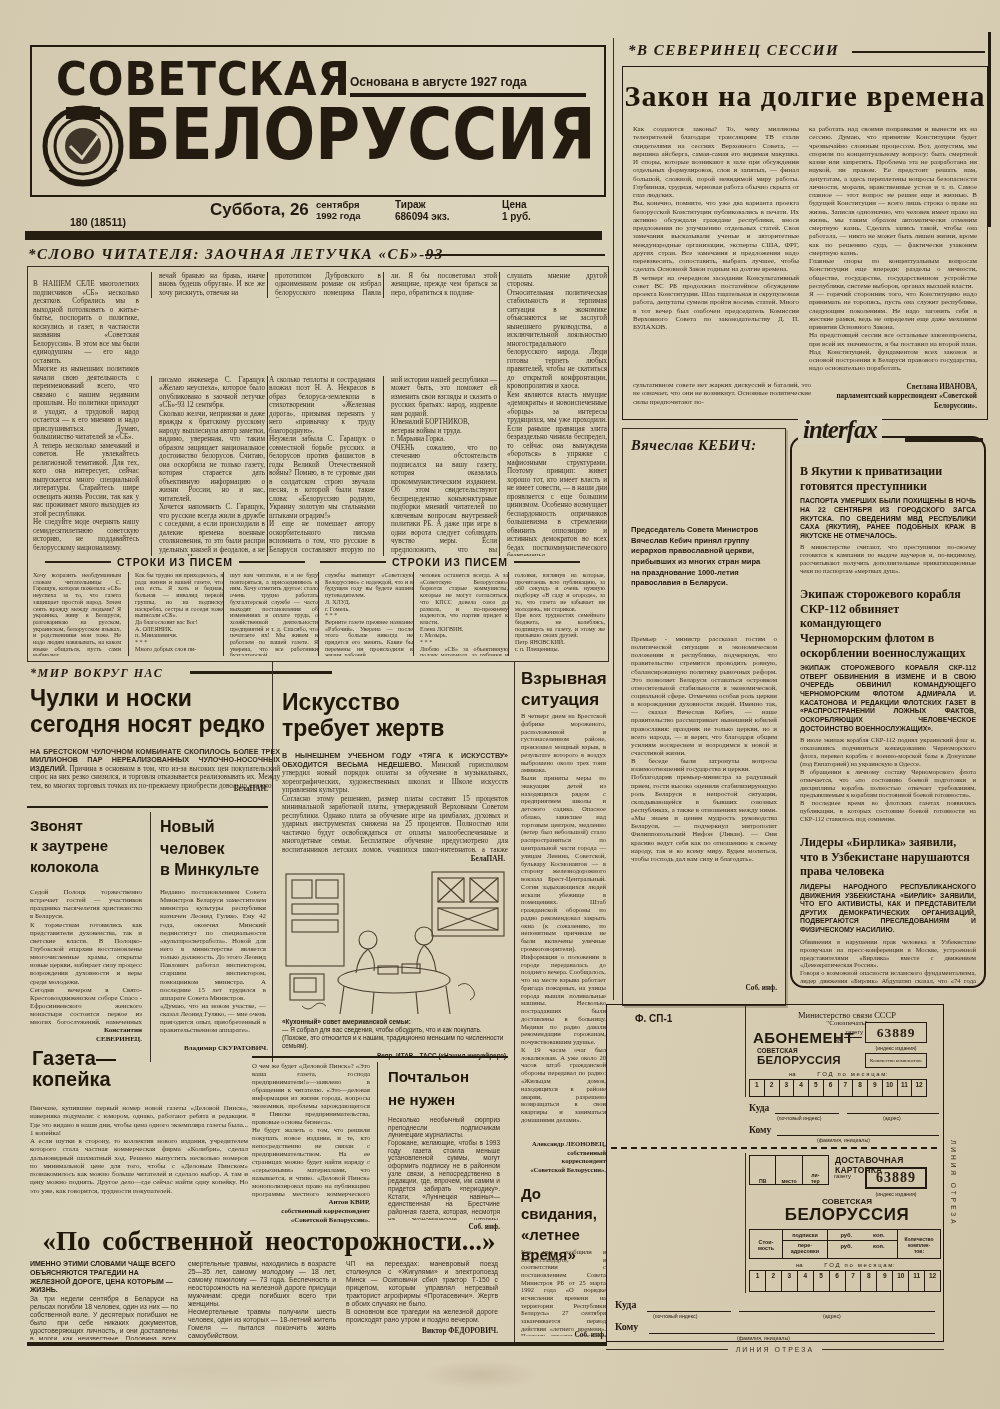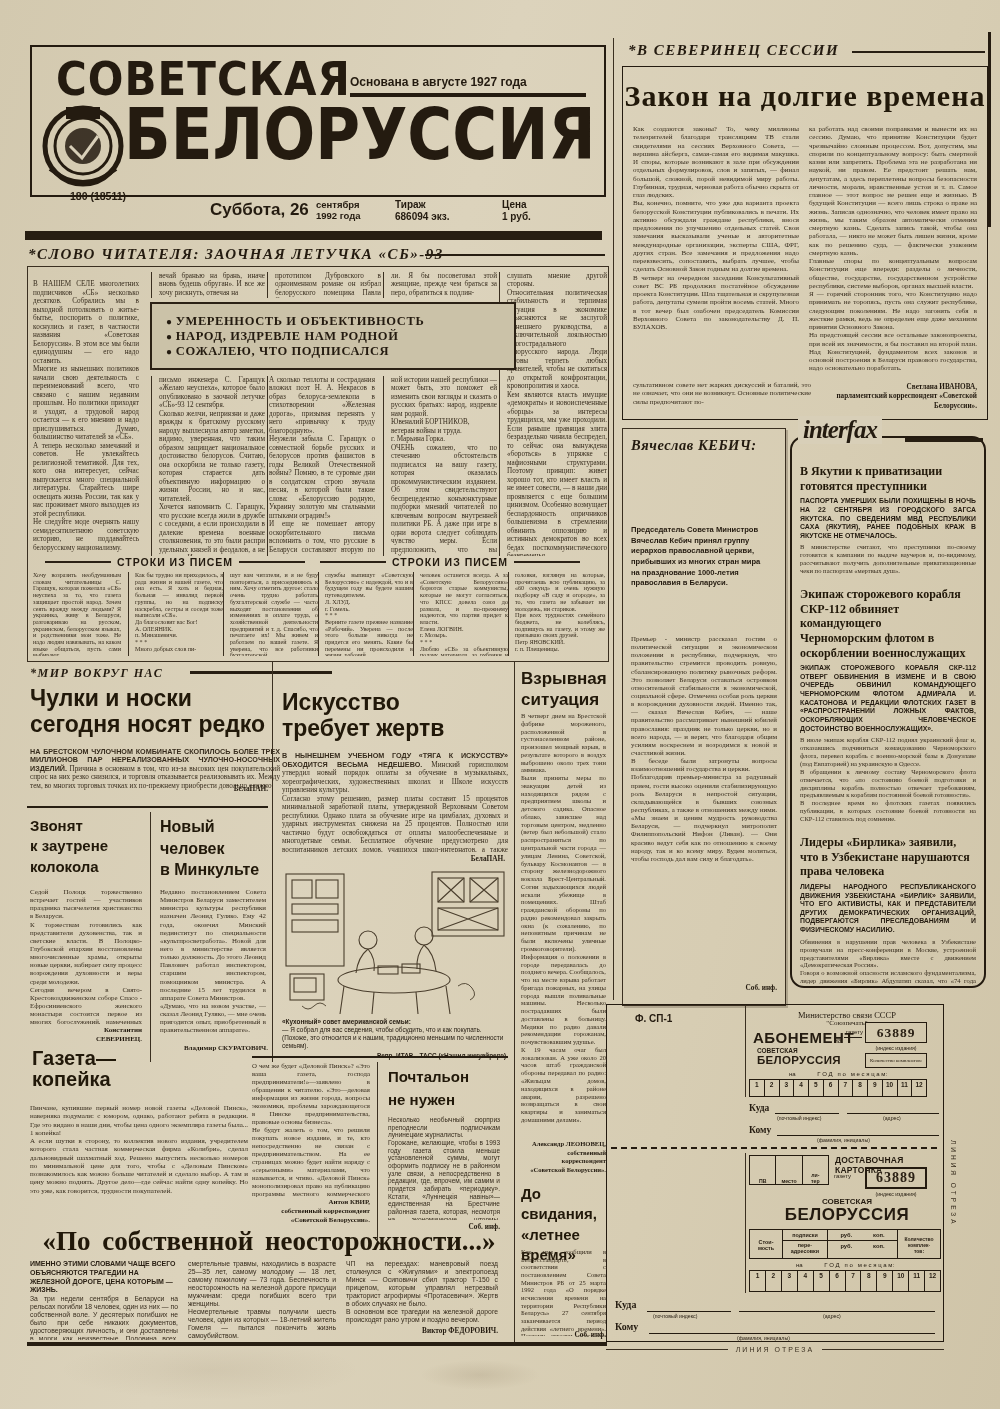--- a/index.html
+++ b/index.html
@@ -64,21 +64,21 @@
       <circle cx="43" cy="47" r="38" fill="none" stroke="#241b10" stroke-width="5"></circle>
       <circle cx="43" cy="47" r="28" fill="none" stroke="#241b10" stroke-width="3"></circle>
       <circle cx="43" cy="47" r="18" fill="#241b10" opacity=".85"></circle>
       <rect x="26" y="8" width="34" height="12" fill="#241b10"></rect>
       <path d="M30 47 l12 12 l16 -22" stroke="#d8cfb8" stroke-width="3" fill="none"></path>
       <path d="M10 70 q33 26 66 0" stroke="#241b10" stroke-width="4" fill="none"></path>
     </svg>
     <div class="abs mast-title" style="left:92px;top:46px;font-size:60px;letter-spacing:0px;transform:scale(1.02,1.18);">БЕЛОРУССИЯ</div>
   </div>
 
-  <div class="abs inforow" style="left:70px;top:190px;font-size:10.5px;">180 (18511)</div>
+  <div class="abs inforow" style="left:70px;top:216px;font-size:10.5px;">180 (18511)</div>
   <div class="abs inforow" style="left:210px;top:200px;font-size:17px;">Суббота, 26</div>
   <div class="abs inforow" style="left:316px;top:199px;font-size:9.5px;line-height:1.2;white-space:pre-line;">сентября
 1992 года</div>
   <div class="abs inforow" style="left:395px;top:199px;font-size:10px;">Тираж</div>
   <div class="abs inforow" style="left:395px;top:211px;font-size:10px;">686094 экз.</div>
   <div class="abs inforow" style="left:502px;top:199px;font-size:10px;">Цена</div>
   <div class="abs inforow" style="left:502px;top:211px;font-size:10px;">1 руб.</div>
   <div class="hrule" style="left:25px;top:231px;width:577px;height:9px;"></div>
 
   <div class="abs" style="left:988px;top:32px;width:2.5px;height:195px;background:#241b10;"></div>
@@ -111,27 +111,20 @@
 ветеран войны и труда.
 г. Марьина Горка.
 ОЧЕНЬ сожалею, что по стечению обстоятельств подписался на вашу газету, которая оказалась прокоммунистическим изданием. Об этом свидетельствуют беспрецедентно конъюнктурные подборки мнений читателей по ключевым вопросам внутренней политики РБ. А даже при игре в одни ворота следует соблюдать чувство меры. Если предположить, что вы действительно не получаете писем, альтернативных по взглядам сторонникам вчерашнего дня, то и впрямь следует выглянуть из окопов или подполья и по-</div>
   <div class="letterscol bt" style="left:499px;top:272px;width:100px;height:284px;border-left:1px solid #3a2f20;padding-left:7px;">слушать мнение другой стороны.
 Относительная политическая стабильность и терпимая ситуация в экономике объясняются не заслугой нынешнего руководства, а исключительной лояльностью многострадального белорусского народа. Люди готовы терпеть любых правителей, чтобы не скатиться до открытой конфронтации, кровопролития и хаоса.
 Кем являются власть имущие «демократы» и новоиспеченные «борцы» за интересы трудящихся, мы уже проходили. Если раньше правящая элита безраздельно чинила беспредел, то сейчас она вынуждена «бороться» в упряжке с мафиозными структурами. Поэтому принцип: живет хорошо тот, кто имеет власть и не имеет совести, — в наши дни проявляется с еще большим цинизмом. Особенно возмущает беспардонность опричников большевизма в стремлении обвинить оппозицию и истинных демократов во всех бедах посткоммунистического безвременья...
 И. НАУМОВ,
 офицер запаса, работающий пенсионер, пострадавший от системы.
 г. Гомель.</div>
 
-  <div class="bullet-box">
-    <div>
-        <div class="bullet-line">УМЕРЕННОСТЬ И ОБЪЕКТИВНОСТЬ</div>
-        <div class="bullet-line">НАРОД, ИЗДРЕВЛЕ НАМ РОДНОЙ</div>
-        <div class="bullet-line">СОЖАЛЕЮ, ЧТО ПОДПИСАЛСЯ</div>
-      </div>
-  </div>
 
   <div class="strokes" style="left:45px;top:556px;width:260px;">
     <span>СТРОКИ ИЗ ПИСЕМ</span>
   </div>
   <div class="strokes" style="left:320px;top:556px;width:260px;">
     <span>СТРОКИ ИЗ ПИСЕМ</span>
   </div>
 
   <div class="letterscol bt-sm" style="left:33px;top:572px;width:88px;height:84px;">Хочу возразить необдуманным словам читательницы С. Гаращук, которая пожелала «СБ» неуспеха за то, что газета защищает простой народ. Зачем сеять вражду между людьми? Я украинка, живу в Беларуси, разговариваю на русском, украинском, белорусском языках, и родственники мои тоже. Не надо людям навязывать, на каком языке общаться, пусть сами выбирают.</div>
   <div class="letterscol bt-sm" style="left:128px;top:572px;width:88px;height:84px;border-left:1px solid #3a2f20;padding-left:6px;">Как бы трудно ни приходилось, я рада жизни и вашей газете, что она есть. Я хоть и бедная, больная — инвалид первой группы, но на подписку наскребла, сестры и соседи тоже выписали «СБ».

